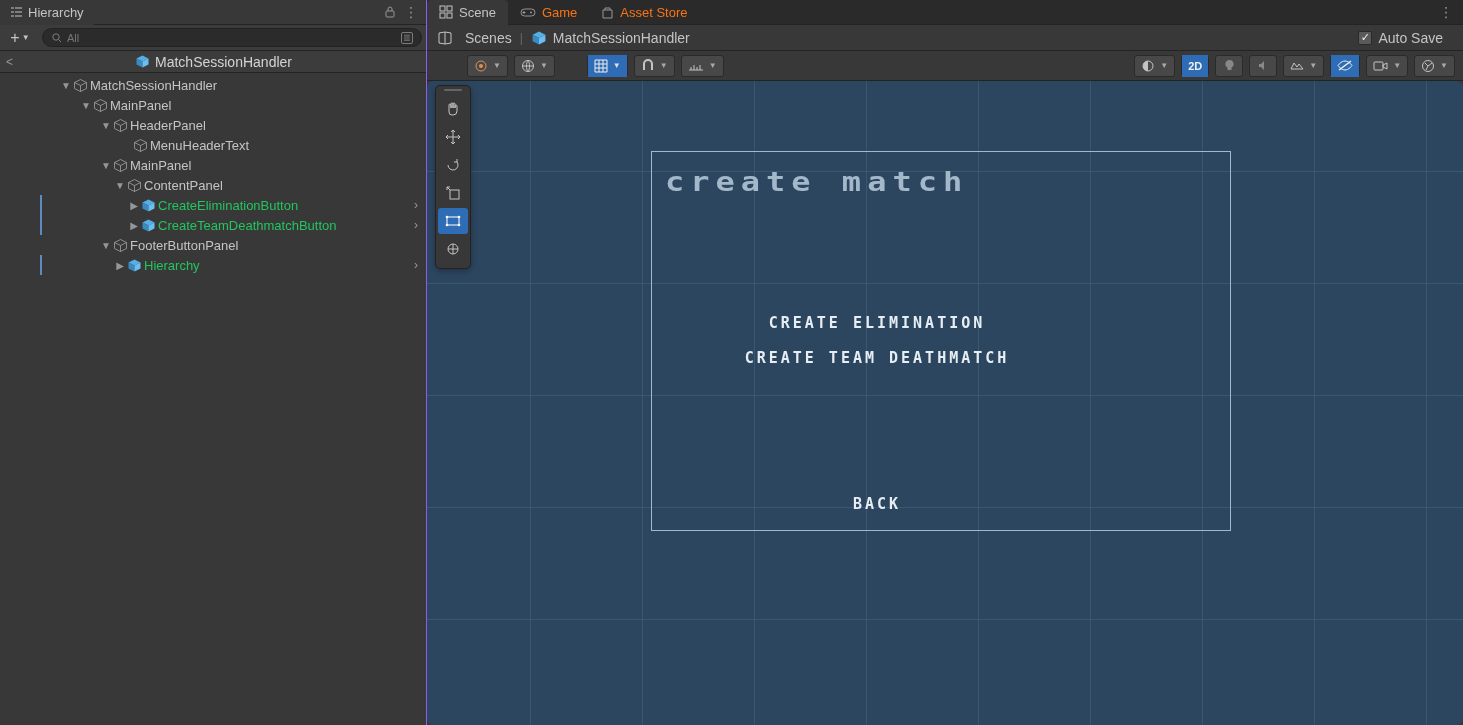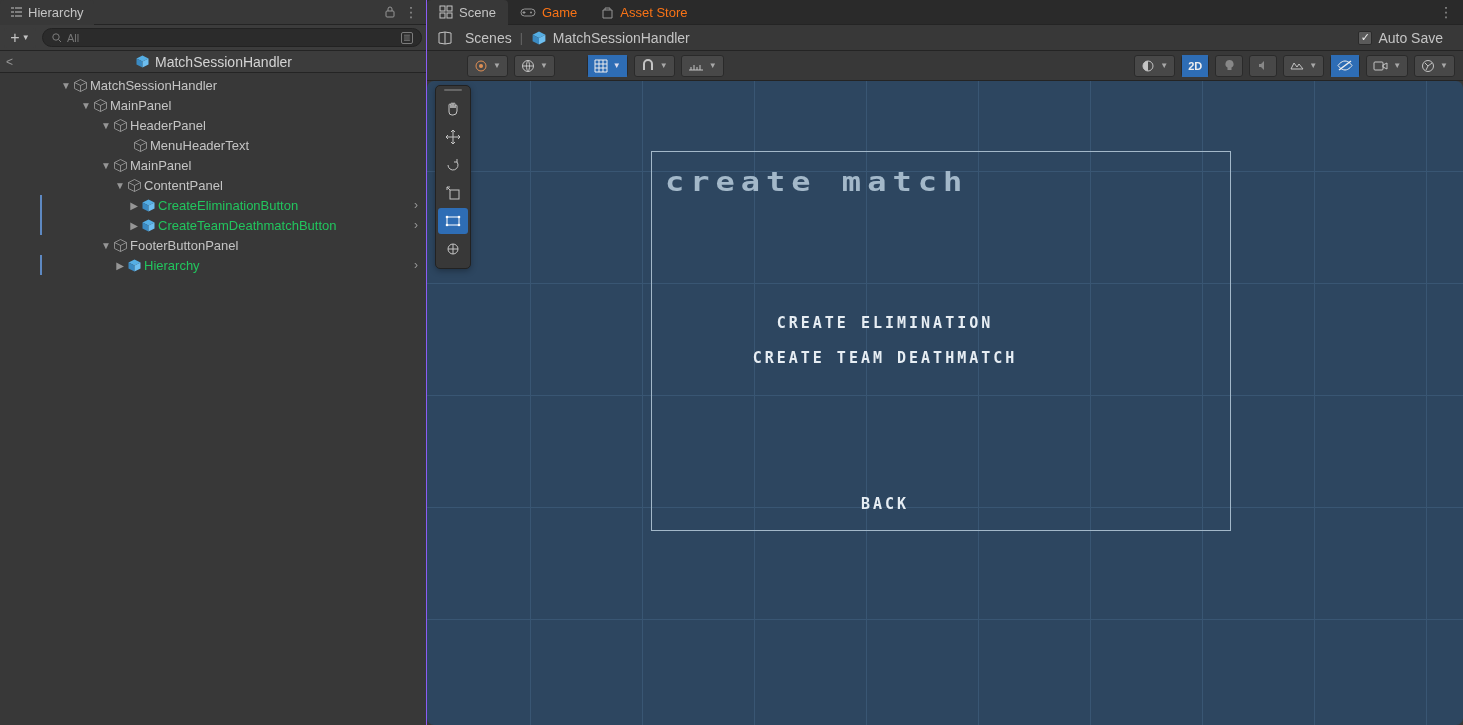--- a/index.html
+++ b/index.html
@@ -69,21 +69,21 @@
   }
 
   .floating-tool-palette { position:absolute; left:8px; top:4px; width:36px; background:#383838; border:1px solid #222; border-radius:5px; padding-bottom:4px; box-shadow:0 2px 6px rgba(0,0,0,0.3);}
   .floating-tool-palette .grip { height:8px; display:flex; align-items:center; justify-content:center; }
   .floating-tool-palette .grip div { width:18px; height:2px; background:#666; border-radius:1px; margin-top:2px; margin-bottom:2px;}
   .palette-btn { width:30px; height:26px; margin:2px auto; display:flex; align-items:center; justify-content:center; color:#c4c4c4; border-radius:3px;}
   .palette-btn.active { background:#2e6db5; color:#fff;}
 
   .canvas-frame { position:absolute; left:224px; top:70px; width:580px; height:380px; border:1px solid #a3b8c9;}
   .cm-title { position:absolute; left:238px; top:82px; font-family: monospace; letter-spacing:6px; font-size:32px; color:#a3b8c9; text-transform:lowercase; font-weight:bold; transform:scaleY(0.85);}
-  .game-btn-txt { position:absolute; color:#e6edf3; font-family: monospace; letter-spacing:3px; font-size:15px; text-align:center; width:476px; left:220px; font-weight:bold;}
+  .game-btn-txt { position:absolute; color:#e6edf3; font-family: monospace; letter-spacing:3px; font-size:15px; text-align:center; width:476px; left:212px; font-weight:bold;}
   .game-btn-txt.elim { top:233px; }
   .game-btn-txt.tdm { top:268px; }
   .game-btn-txt.back { top:414px; }
 
   
   svg { display:block; }
 
 </style>
 </head>
 <body>

